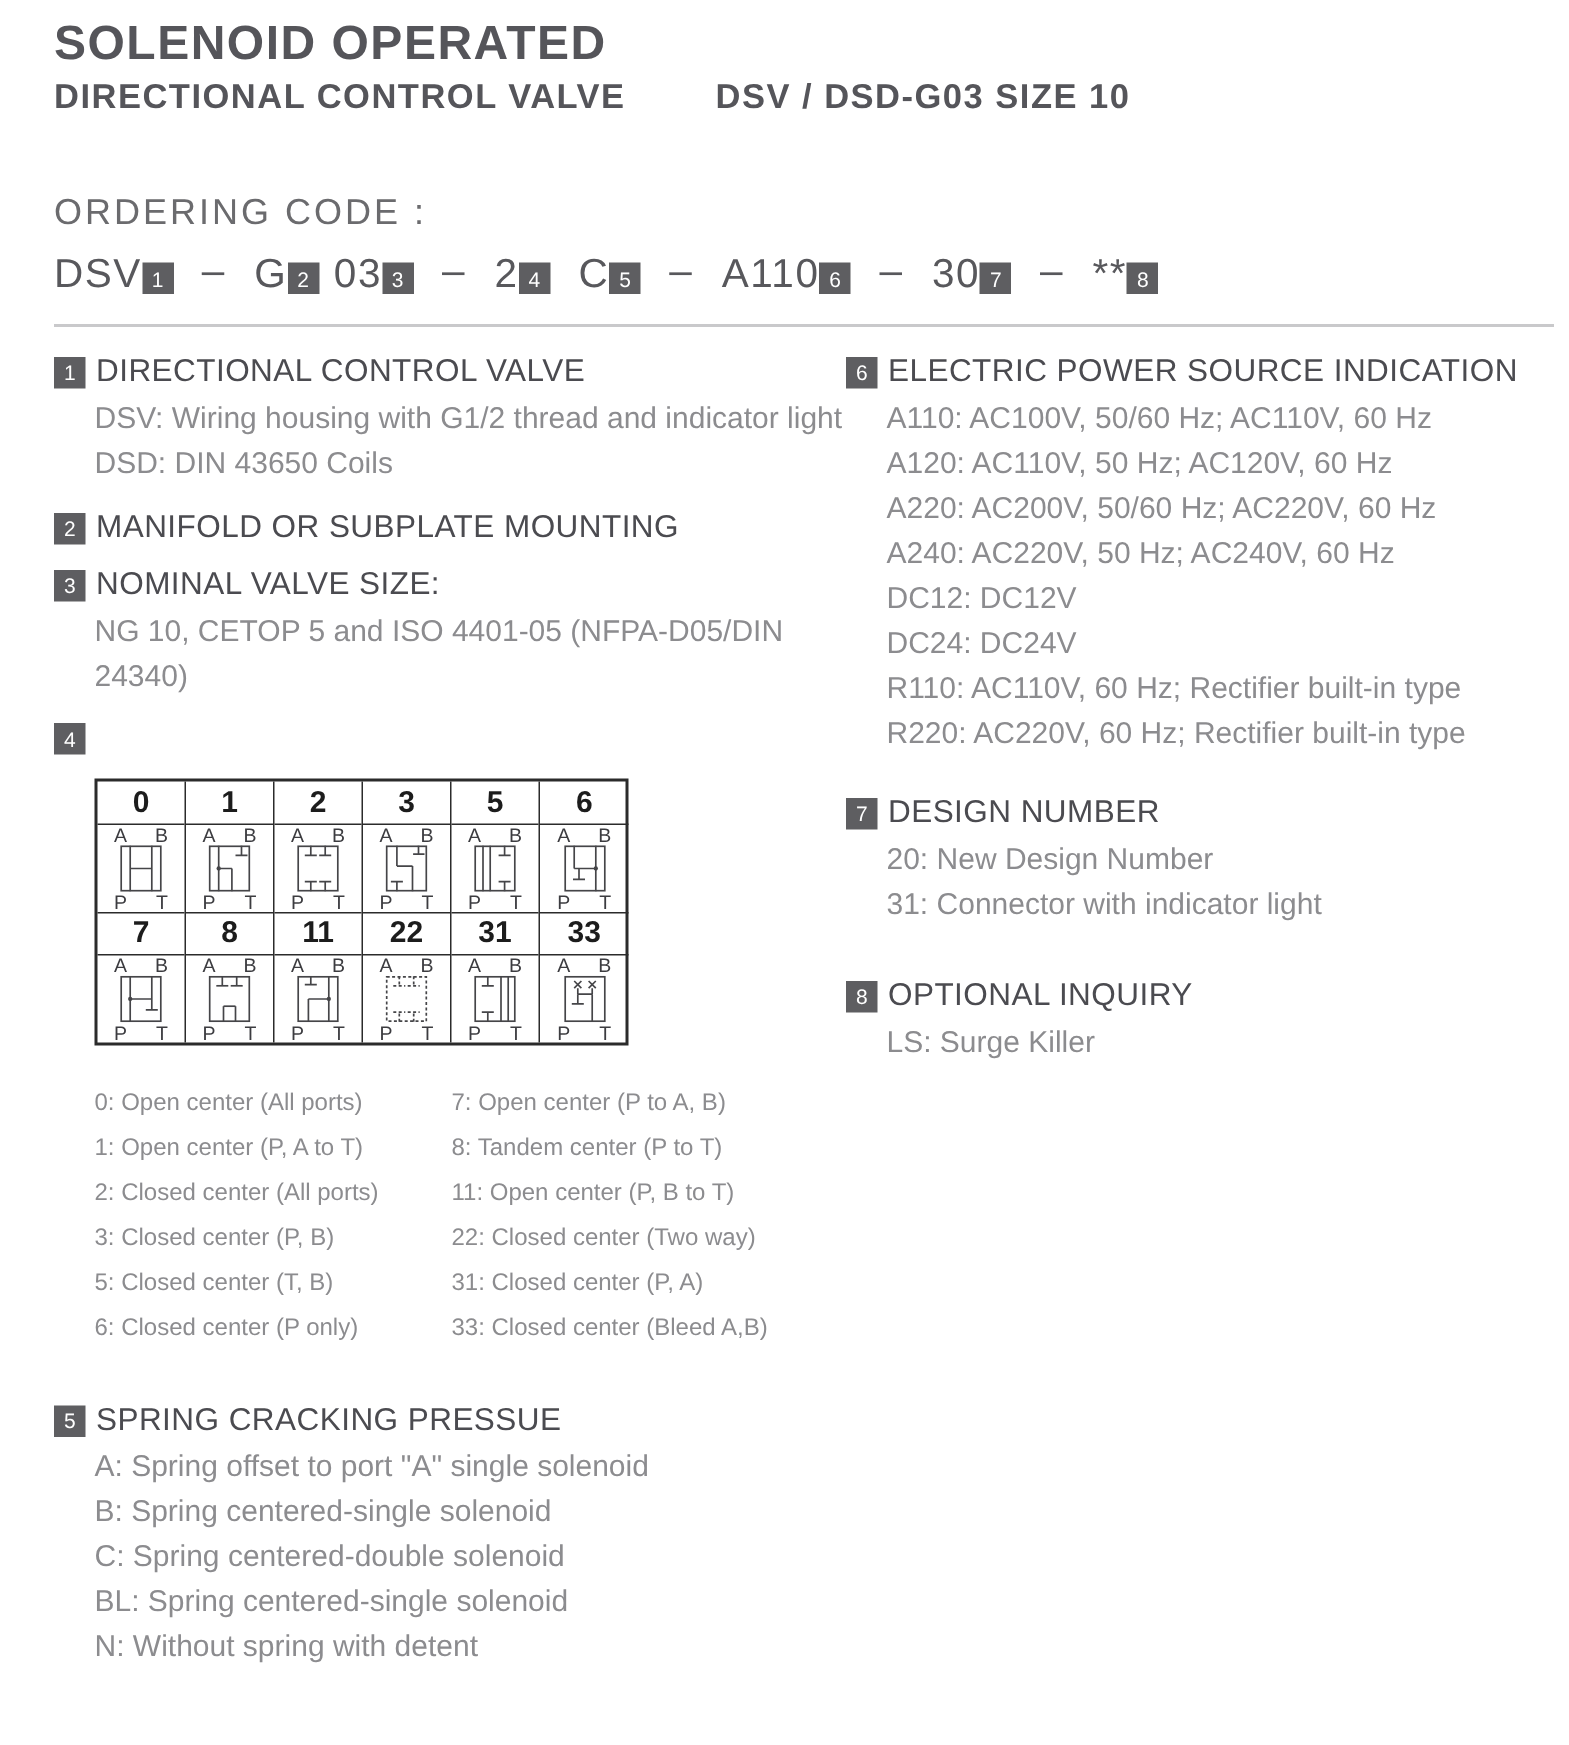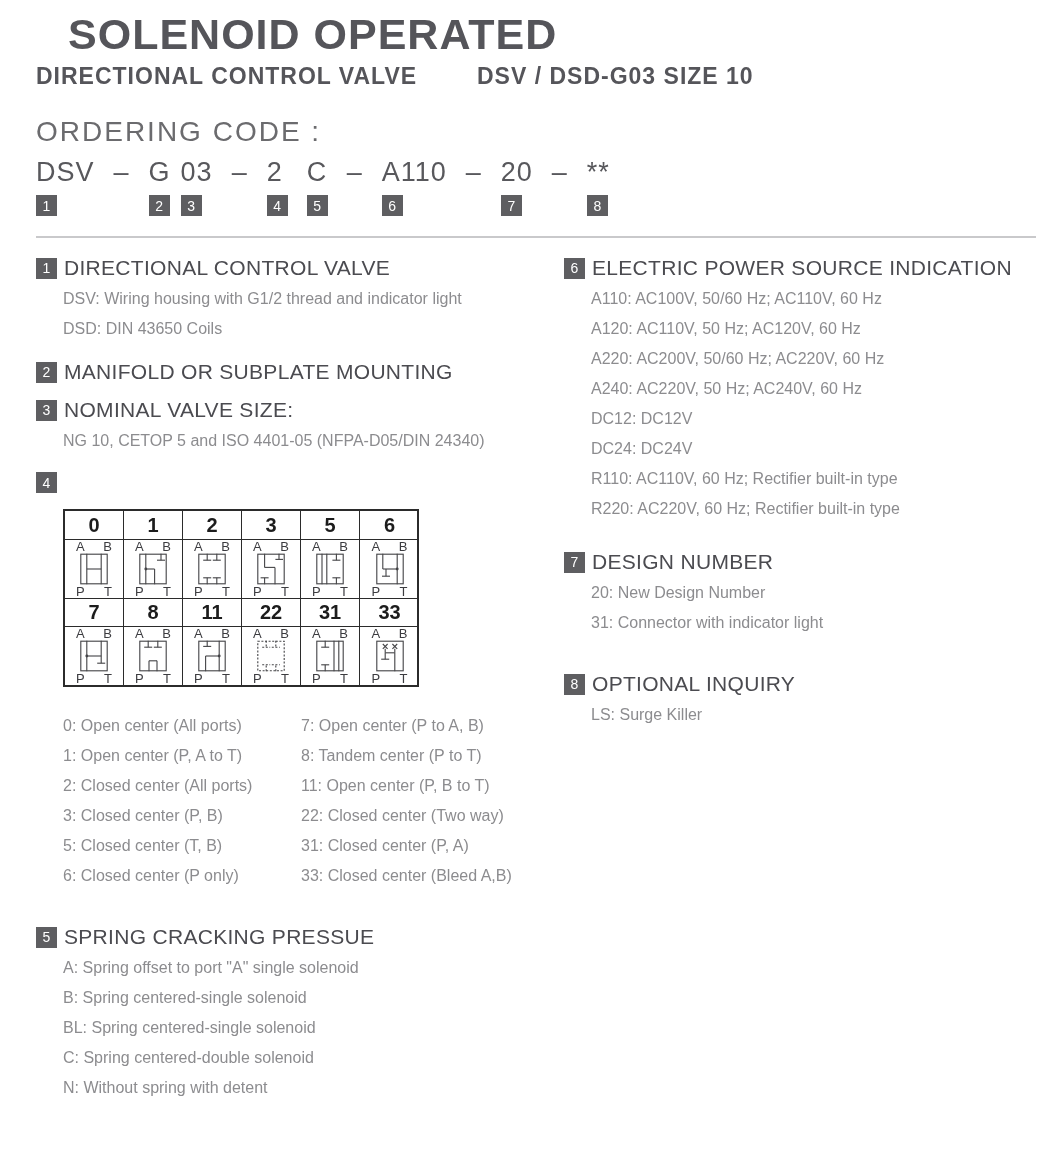--- a/index.html
+++ b/index.html
@@ -4,46 +4,46 @@
 <style>
   :root{
     --heading:#4b4b50; --body:#8c8c8f; --badge-bg:#5e5e61; --badge-text:#ffffff;
     --divider:#c9c9cb; --table-border:#2b2b2b; --title:#55555a; --symbol:#454548;
   }
   *{margin:0;padding:0;box-sizing:border-box;}
   body{background:#ffffff;font-family:"Liberation Sans",sans-serif;}
   .page{width:1046px;min-height:1163px;background:#fff;padding:10px 8px 24px 36px;}
 
   
-  .title{font-size:43px;font-weight:bold;color:var(--title);letter-spacing:1px;margin-left:32px;}
+  .title{font-size:32px;font-weight:bold;color:var(--title);letter-spacing:1px;}
   .subtitle-row{display:flex;margin-top:4px;align-items:baseline;}
   .subtitle{font-size:23px;font-weight:bold;color:var(--title);letter-spacing:1px;display:inline-block;width:441px;}
   .model{font-size:23px;font-weight:bold;color:var(--title);letter-spacing:1px;}
 
   
-  .ordering-label{margin-top:26px;font-size:28px;color:#6b6b6e;letter-spacing:2px;}
+  .ordering-label{margin-top:50px;font-size:24px;color:#6b6b6e;letter-spacing:2px;}
   .code-row{margin-top:10px;display:flex;align-items:flex-start;column-gap:19px;}
-  .code-seg{display:flex;flex-direction:column;align-items:flex-start;}
+  .code-seg{display:flex;flex-direction:row;align-items:flex-end;}
   .code-seg.tight{margin-left:-9px;}
   .code-token{font-size:27px;color:#58585c;letter-spacing:1px;line-height:28px;}
   .ref-badge{margin-top:9px;width:21px;height:21px;background:var(--badge-bg);color:var(--badge-text);
     font-size:14px;display:flex;align-items:center;justify-content:center;}
   .divider{margin-top:20px;height:2px;background:var(--divider);width:1000px;}
 
   
   .columns{display:flex;margin-top:18px;}
   .col-left{width:528px;flex:none;}
   .col-right{flex:1;}
 
   .sec-head{display:flex;align-items:center;gap:7px;}
   .num-box{width:21px;height:21px;flex:none;background:var(--badge-bg);color:var(--badge-text);
     font-size:14px;display:flex;align-items:center;justify-content:center;}
   .sec-title{font-size:21px;color:var(--heading);letter-spacing:.3px;white-space:nowrap;}
   .sec-items{margin:4px 0 0 27px;}
-  .sec-items li{list-style:none;font-size:16px;line-height:30px;color:var(--body);}
+  .sec-items li{list-style:none;font-size:20px;line-height:30px;color:var(--body);}
 
   .mt14{margin-top:14px;} .mt16{margin-top:16px;} .mt26{margin-top:26px;} .mt34{margin-top:34px;}
 
   
   .spool-table{margin:16px 0 0 27px;border:2px solid var(--table-border);width:356px;}
   .spool-row{display:flex;}
   .spool-cell{width:59px;flex:none;border-right:1.5px solid var(--table-border);}
   .spool-cell:last-child{border-right:none;}
   .spool-num{height:29px;border-bottom:1.5px solid var(--table-border);display:flex;align-items:center;
     justify-content:center;font-size:20px;font-weight:bold;color:#1c1c1c;}
@@ -102,21 +102,21 @@
       <span class="code-token">–</span>
     </div>
     <div class="code-seg">
       <span class="code-token">A110</span>
       <span class="ref-badge">6</span>
     </div>
     <div class="code-seg">
       <span class="code-token">–</span>
     </div>
     <div class="code-seg">
-      <span class="code-token">20</span>
+      <span class="code-token">30</span>
       <span class="ref-badge">7</span>
     </div>
     <div class="code-seg">
       <span class="code-token">–</span>
     </div>
     <div class="code-seg">
       <span class="code-token">**</span>
       <span class="ref-badge">8</span>
     </div>
   </div>
@@ -447,22 +447,22 @@
         <div>33: Closed center (Bleed A,B)</div>
       </div>
 
       <div class="sec-head mt34">
         <span class="num-box">5</span>
         <span class="sec-title">SPRING CRACKING PRESSUE</span>
       </div>
       <ul class="sec-items">
         <li>A: Spring offset to port "A" single solenoid</li>
         <li>B: Spring centered-single solenoid</li>
+        <li>C: Spring centered-double solenoid</li>
         <li>BL: Spring centered-single solenoid</li>
-        <li>C: Spring centered-double solenoid</li>
         <li>N: Without spring with detent</li>
       </ul>
     </div>
 
     <div class="col-right">
       <div class="sec-head">
         <span class="num-box">6</span>
         <span class="sec-title">ELECTRIC POWER SOURCE INDICATION</span>
       </div>
       <ul class="sec-items">

